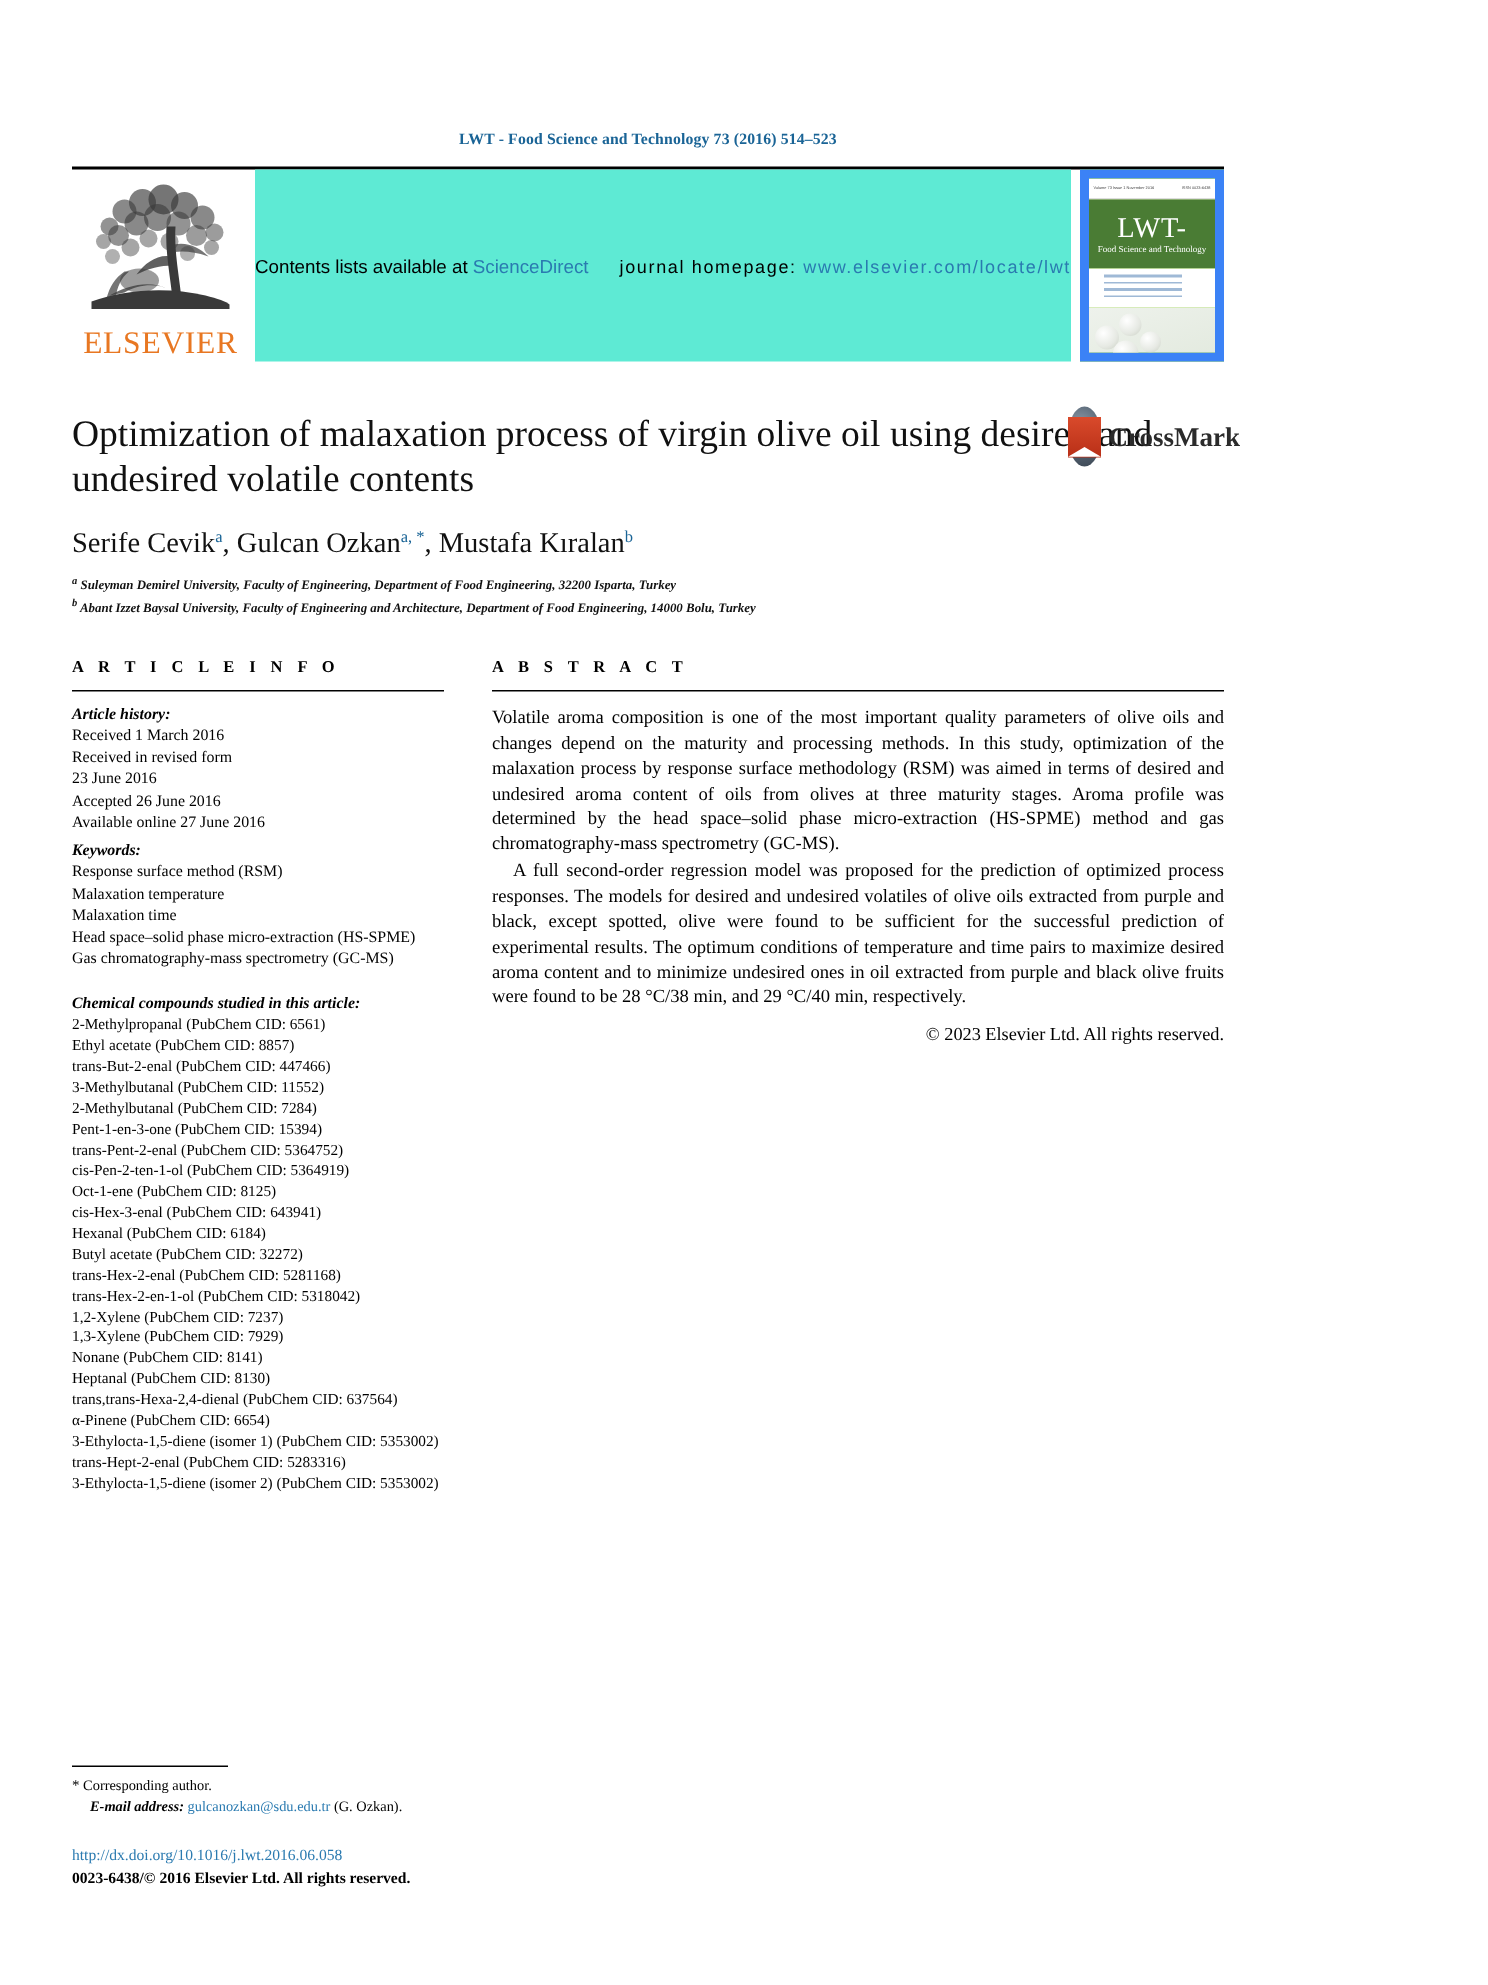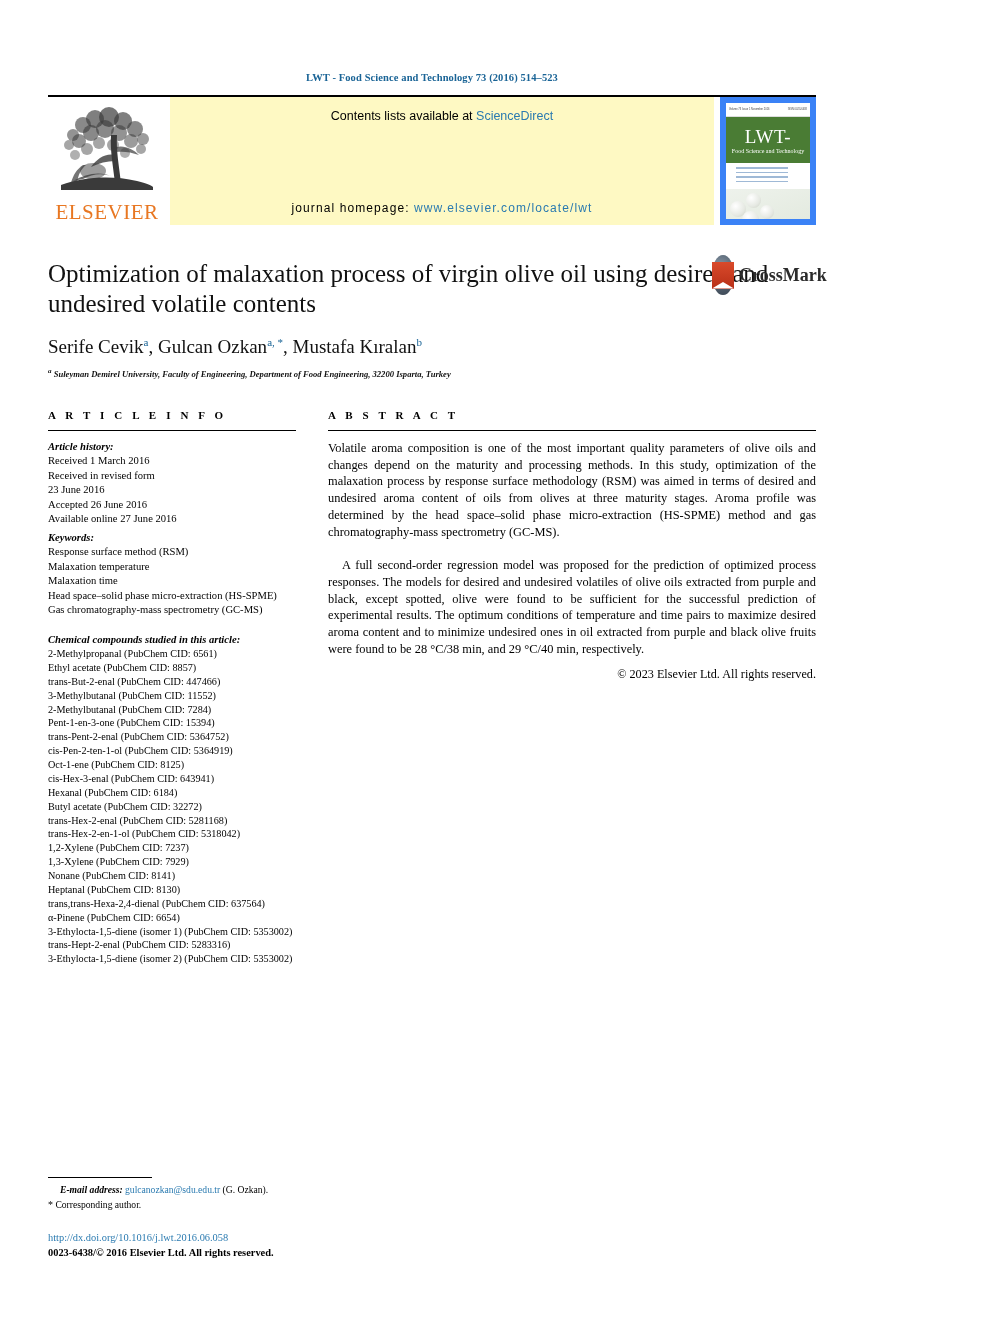--- a/index.html
+++ b/index.html
@@ -5,39 +5,39 @@
   * { box-sizing: border-box; }
   html, body { margin:0; padding:0; }
   body {
     width: 992px; height: 1323px;
     background: #ffffff;
     font-family: "Liberation Serif", "DejaVu Serif", serif;
     color: #000;
     position: relative;
     overflow: hidden;
   }
-  .page { position:relative; width:864px; height:1323px; padding:0 48px; }
+  .page { position:relative; width:864px; height:1323px; padding:16px 48px; }
 
   
   .runhead {
     text-align:center;
     color:#1a6496;
     font-size:10.5px;
     font-weight:bold;
     padding-top:72px;
     letter-spacing:0.1px;
   }
 
   
   .jheader { margin-top:12px; border-top:2.5px solid #000; display:flex; align-items:stretch; height:130px; }
   .elsevier-logo { width:118px; flex:0 0 118px; display:flex; flex-direction:column; justify-content:flex-start; align-items:center; padding-top:6px; }
   .tree-wrap { width:108px; height:98px; }
   .elsevier-word { color:#E87722; font-family:"Liberation Serif", serif; font-size:21px; letter-spacing:0.5px; line-height:1; margin-top:1px; }
 
-  .jbanner { flex:1 1 auto; background:#fef9c3; margin-left:4px; margin-right:6px; display:flex; flex-direction:column; align-items:center; justify-content:space-between; padding:12px 0 10px 0; }
+  .jbanner { flex:1 1 auto; background:#5eead4; margin-left:4px; margin-right:6px; display:flex; align-items:center; justify-content:space-between; padding:12px 0 10px 0; }
   .contents-line { font-family:"Liberation Sans", sans-serif; font-size:12.5px; color:#000; }
   .contents-line .sd { color:#2a7ab0; }
   .jtitle { font-family:"Liberation Serif", serif; font-size:28px; color:#111; letter-spacing:0.2px; }
   .homepage { font-family:"Liberation Sans", sans-serif; font-size:12px; letter-spacing:1.1px; color:#000; }
   .homepage .url { color:#2a7ab0; }
 
   .cover { width:96px; flex:0 0 96px; border:6px solid #3b82f6; background:#84cc16; position:relative; overflow:hidden; }
   .cover-top { height:14px; background:#fff; border-bottom:1px solid #ddd; display:flex; align-items:center; justify-content:space-between; padding:0 3px; }
   .cover-micro { font-size:2.6px; color:#444; font-family:"Liberation Sans",sans-serif; }
   .cover-band { background:#4a7c34; height:46px; display:flex; flex-direction:column; align-items:center; justify-content:center; color:#fff; }
@@ -70,21 +70,21 @@
 
   .sechead { font-family:"Liberation Serif", serif; font-weight:bold; font-size:11px; letter-spacing:3.6px; }
   .rule { border-top:1.6px solid #000; margin-top:9px; margin-bottom:9px; }
 
   .ital-head { font-style:italic; font-weight:bold; font-size:10.6px; }
   .info-list { font-size:10.6px; line-height:1.37; }
   .kw-block { margin-top:4px; }
   .chem-block { margin-top:15px; font-size:10.2px; line-height:1.36; }
 
   .abstract p { font-size:12.4px; line-height:1.36; text-align:justify; margin:0; }
-  .abstract p.p2 { text-indent:14px; margin-top:16px; }
+  .abstract p.p2 { text-indent:14px; margin-top:1px; }
   .copyright { text-align:right; font-size:12.2px; margin-top:9px; }
 
   
   .footer { position:absolute; left:48px; bottom:62px; width:420px; }
   .fn-rule { border-top:1px solid #000; width:104px; margin-bottom:5px; }
   .fn-line { font-size:9.6px; line-height:1.5; }
   .fn-line .star { font-size:10px; }
   .fn-email-label { font-style:italic; font-weight:bold; }
   .link { color:#2a7ab0; }
   .doi-block { margin-top:17px; font-size:10.4px; line-height:1.5; }
@@ -193,20 +193,24 @@
       <span>Serife Cevik</span><sup>a</sup>,
       <span>Gulcan Ozkan</span><sup>a, *</sup>,
       <span>Mustafa Kıralan</span><sup>b</sup>
     </div>
 
     <div class="affil">
       <div>
         <sup>a</sup>
         <span>Suleyman Demirel University, Faculty of Engineering, Department of Food Engineering, 32200 Isparta, Turkey</span>
       </div>
+      <div>
+        <sup>b</sup>
+        <span>Abant Izzet Baysal University, Faculty of Engineering and Architecture, Department of Food Engineering, 14000 Bolu, Turkey</span>
+      </div>
     </div>
   </div>
 
   <div class="columns">
 
     <div class="col-left">
       <div class="sechead">A R T I C L E   I N F O</div>
       <div class="rule"></div>
 
       <div class="info-list">
@@ -261,28 +265,28 @@
       <div class="abstract">
         <p>Volatile aroma composition is one of the most important quality parameters of olive oils and changes depend on the maturity and processing methods. In this study, optimization of the malaxation process by response surface methodology (RSM) was aimed in terms of desired and undesired aroma content of oils from olives at three maturity stages. Aroma profile was determined by the head space–solid phase micro-extraction (HS-SPME) method and gas chromatography-mass spectrometry (GC-MS).</p>
         <p class="p2">A full second-order regression model was proposed for the prediction of optimized process responses. The models for desired and undesired volatiles of olive oils extracted from purple and black, except spotted, olive were found to be sufficient for the successful prediction of experimental results. The optimum conditions of temperature and time pairs to maximize desired aroma content and to minimize undesired ones in oil extracted from purple and black olive fruits were found to be 28 °C/38 min, and 29 °C/40 min, respectively.</p>
       </div>
       <div class="copyright">© 2023 Elsevier Ltd. All rights reserved.</div>
     </div>
   </div>
 
   <div class="footer">
     <div class="fn-rule"></div>
+    <div class="fn-line">
+      <span class="star">*</span>
+      <span>Corresponding author.</span>
+    </div>
     <div class="fn-line" style="padding-left:12px;">
       <span class="fn-email-label">E-mail address:</span>
       <span class="link">gulcanozkan@sdu.edu.tr</span>
       <span>(G. Ozkan).</span>
     </div>
-    <div class="fn-line">
-      <span class="star">*</span>
-      <span>Corresponding author.</span>
-    </div>
     <div class="doi-block">
       <div class="doi">http://dx.doi.org/10.1016/j.lwt.2016.06.058</div>
       <div class="issn">0023-6438/© 2016 Elsevier Ltd. All rights reserved.</div>
     </div>
   </div>
 
 </div>
 
 </body></html>

